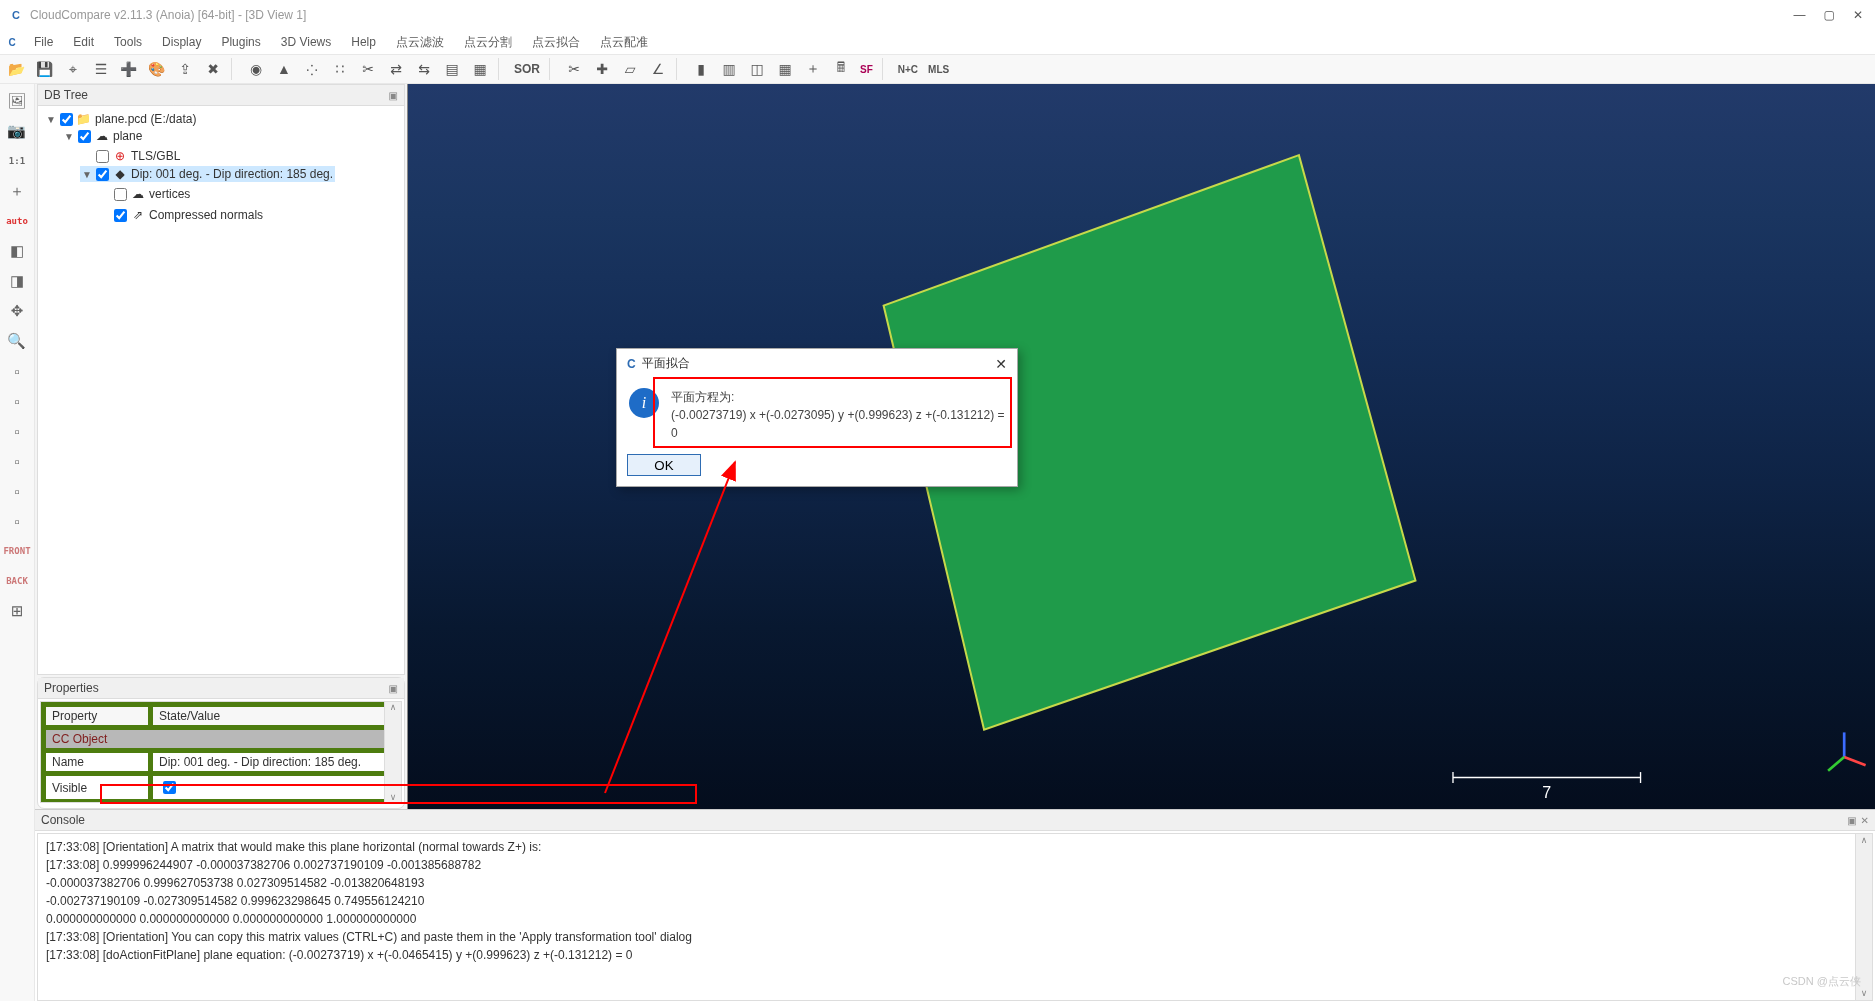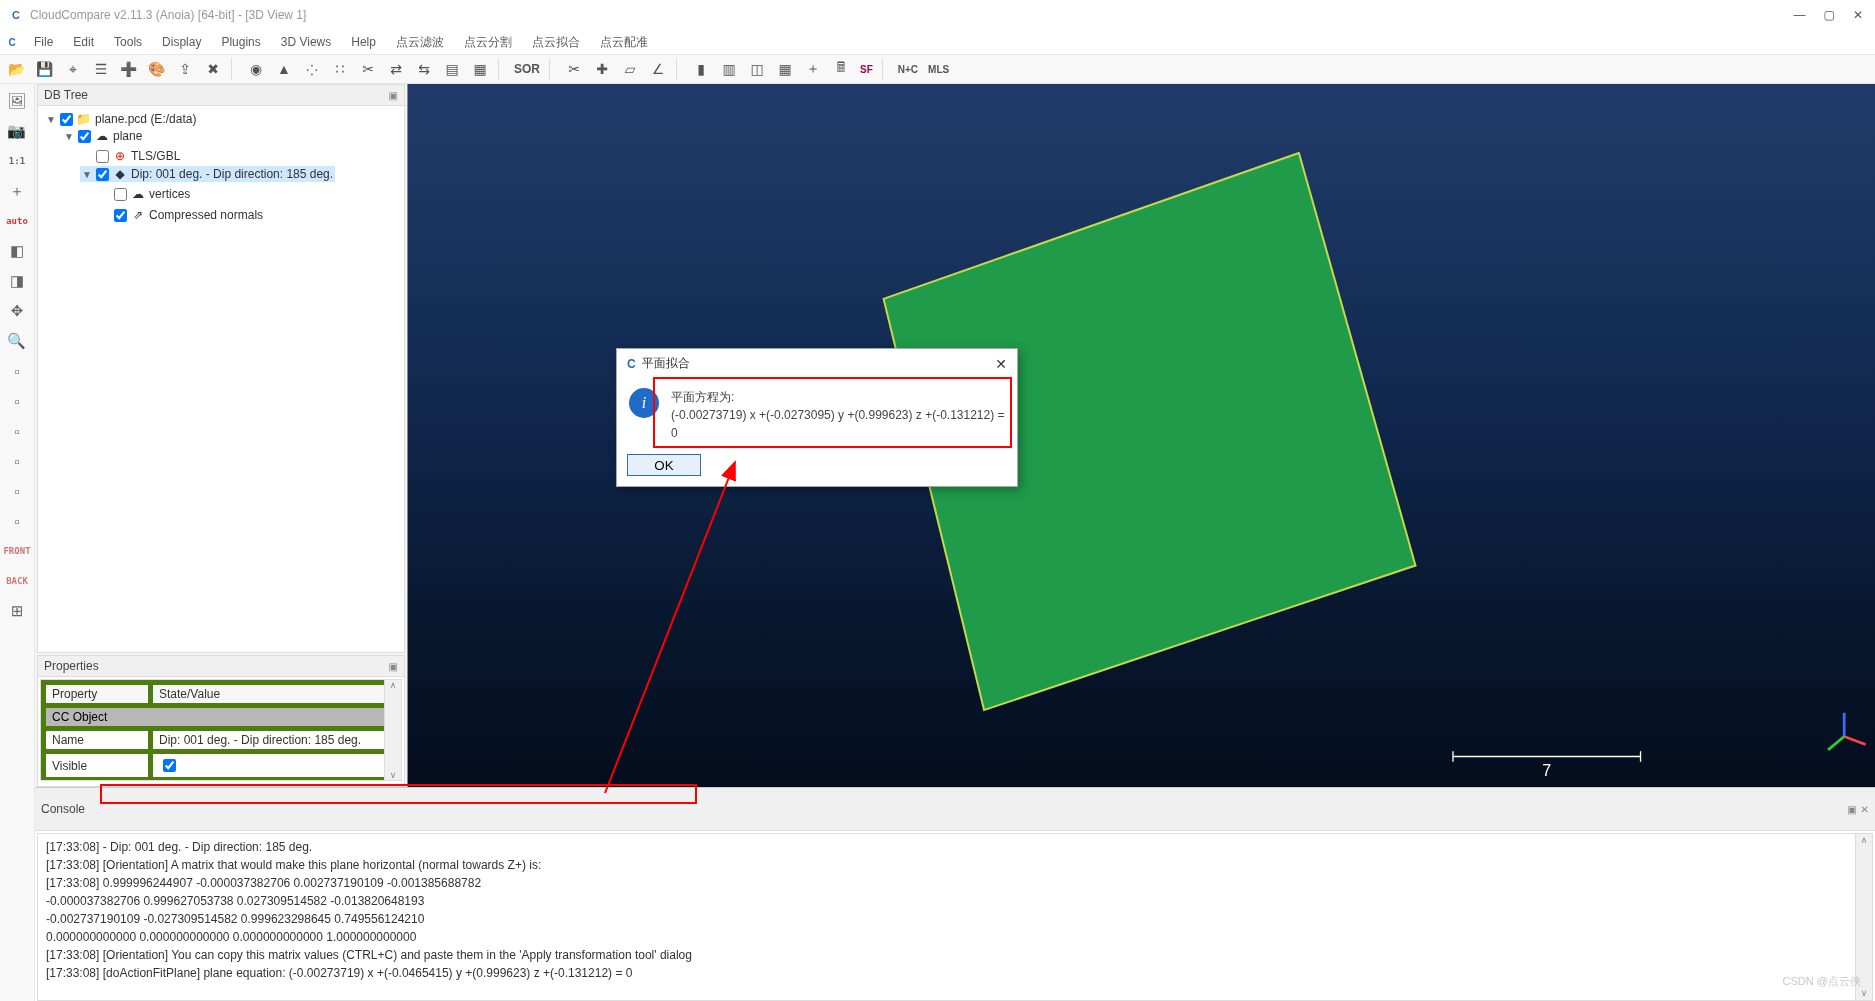--- a/index.html
+++ b/index.html
@@ -75,21 +75,21 @@
   .tree .row.sel { background: #cde8ff; }
   .tree .tw { display: inline-block; width: 10px; text-align: center; color: #666; font-size: 10px; }
   .tree input[type=checkbox] { margin: 0; }
   .tree .ico { width: 14px; display: inline-flex; justify-content: center; font-size: 12px; }
 
   .props-table { width: 100%; border-collapse: collapse; }
   .props-table th, .props-table td {
     text-align: left; padding: 2px 6px; border: 5px solid #4d7c0f; font-weight: normal;
   }
   .props-table thead th { background: #f7f7f7; }
-  .props-table tr.section td { background: #b8b8b8; color: #000000; }
+  .props-table tr.section td { background: #b8b8b8; color: #7f1d1d; }
   .props-scroll { position: relative; height: 100px; overflow: hidden; border: 1px solid #ddd; margin: 2px; }
   .props-scroll .sb { position: absolute; right: 0; top: 0; bottom: 0; width: 16px; background: #f0f0f0; border-left: 1px solid #ddd; }
   .props-scroll .sb::before { content: "∧"; position: absolute; top: 0; left: 0; right: 0; text-align: center; font-size: 9px; color: #888; }
   .props-scroll .sb::after  { content: "∨"; position: absolute; bottom: 0; left: 0; right: 0; text-align: center; font-size: 9px; color: #888; }
 
   .viewport {
     flex: 1; position: relative; overflow: hidden;
     background: linear-gradient(to bottom,
       #223a6a 0%, #1a3560 18%, #142d56 35%, #0e2345 55%, #081830 75%, #040d1d 100%);
     border-left: 1px solid #888;
@@ -125,21 +125,21 @@
   }
 
   
   .console-highlight {
     position: absolute; border: 2px solid #ff0000; pointer-events: none;
   }
   svg.arrow-overlay { position: absolute; inset: 0; pointer-events: none; width: 100%; height: 100%; }
 
   .console-panel { border-top: 1px solid #ccc; background: #fff; }
   .console-title {
-    background: #f0f0f0; padding: 14px 6px; display: flex; justify-content: space-between; align-items: center;
+    background: #f0f0f0; padding: 3px 6px; display: flex; justify-content: space-between; align-items: center;
     border-bottom: 1px solid #ddd; color: #444;
   }
   .console-title .right { display: flex; gap: 4px; color: #888; font-size: 10px; }
   .console-body {
     position: relative; height: 158px; overflow: hidden; padding: 4px 8px; margin: 2px; border: 1px solid #ddd;
     font-size: 12px; color: #333; line-height: 1.5;
   }
   .console-body .sb { position: absolute; right: 0; top: 0; bottom: 0; width: 16px; background: #f0f0f0; border-left: 1px solid #ddd; }
   .console-body .sb::before { content: "∧"; position: absolute; top: 0; left: 0; right: 0; text-align: center; font-size: 9px; color: #888; }
   .console-body .sb::after  { content: "∨"; position: absolute; bottom: 0; left: 0; right: 0; text-align: center; font-size: 9px; color: #888; }
@@ -303,21 +303,21 @@
                         </ul>
                       </li>
                     </ul>
                   </li>
                 </ul>
               </li>
             </ul>
           </div>
         </div>
 
-        <div class="panel" style="height:130px;">
+        <div class="panel" style="height:130px;border-radius:7px;">
           <div class="panel-title">
             <span>Properties</span>
             <span class="dock-icon">▣</span>
           </div>
           <div class="props-scroll">
             <table class="props-table">
               <thead>
                 <tr>
                   <th style="width:90px;">Property</th>
                   <th>State/Value</th>
@@ -391,21 +391,20 @@
 
     <div class="console-panel">
       <div class="console-title">
         <span>Console</span>
         <span class="right">
           <span>▣</span>
           <span>✕</span>
         </span>
       </div>
       <div class="console-body" id="console-body">
-        <div>[17:33:08]  - Dip: 001 deg. - Dip direction: 185 deg.</div>
           <div>[17:33:08] [Orientation] A matrix that would make this plane horizontal (normal towards Z+) is:</div>
           <div>[17:33:08] 0.999996244907 -0.000037382706 0.002737190109 -0.001385688782</div>
           <div>-0.000037382706 0.999627053738 0.027309514582 -0.013820648193</div>
           <div>-0.002737190109 -0.027309514582 0.999623298645 0.749556124210</div>
           <div>0.000000000000 0.000000000000 0.000000000000 1.000000000000</div>
           <div>[17:33:08] [Orientation] You can copy this matrix values (CTRL+C) and paste them in the 'Apply transformation tool' dialog</div>
           <div>[17:33:08] [doActionFitPlane] plane equation: (-0.00273719) x +(-0.0465415) y +(0.999623) z +(-0.131212) = 0</div>
           <div class="sb"></div>
       </div>
     </div>

